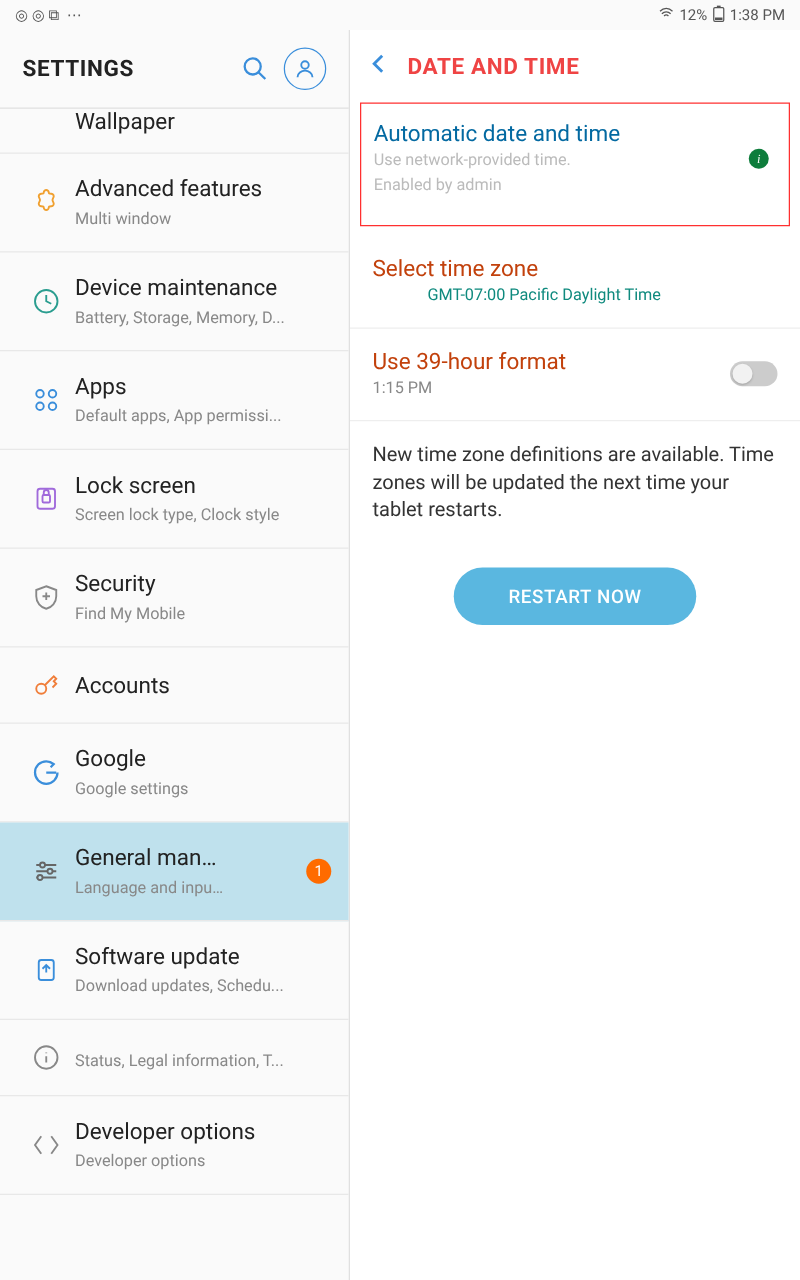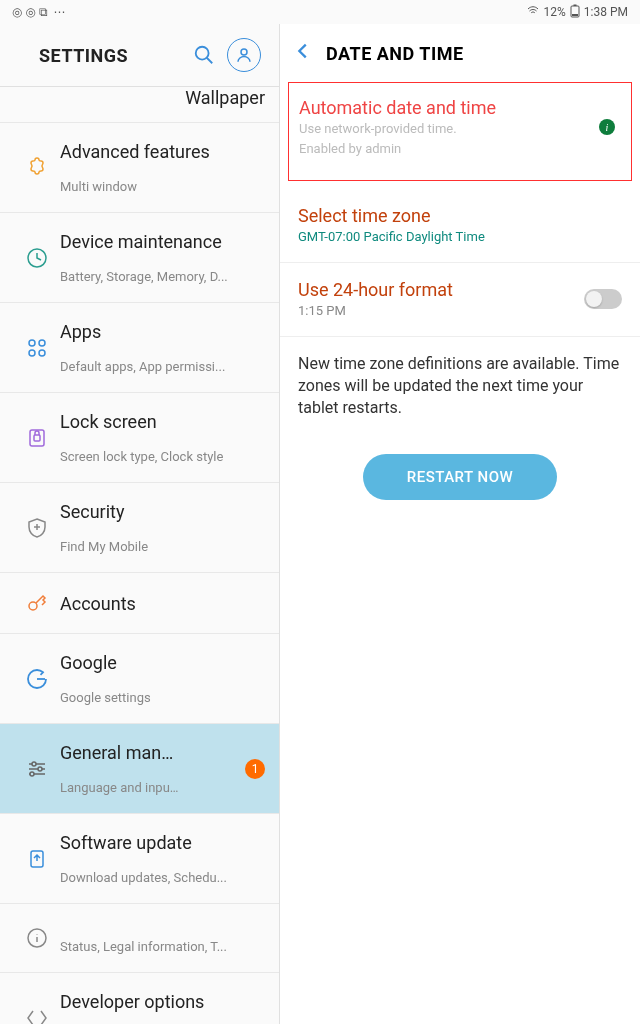--- a/index.html
+++ b/index.html
@@ -6,47 +6,47 @@
   body { width: 640px; height: 1024px; background: #fafafa; overflow: hidden; }
 
   .status-bar { height: 24px; display: flex; justify-content: space-between; align-items: center; padding: 0 12px; background: #fafafa; font-size: 12px; color: #555; }
   .status-left { display: flex; gap: 4px; align-items: center; }
   .status-right { display: flex; gap: 4px; align-items: center; }
 
   .container { display: flex; height: calc(100% - 24px); }
 
   .sidebar { width: 280px; border-right: 1px solid #e0e0e0; display: flex; flex-direction: column; background: #fafafa; }
   .sidebar-header { display: flex; align-items: center; padding: 14px 18px; border-bottom: 1px solid #e0e0e0; }
-  .sidebar-title { font-size: 18px; font-weight: 700; color: #222; flex: 1; letter-spacing: 0.5px; margin-left: 21px; }
+  .sidebar-title { font-size: 18px; font-weight: 700; color: #222; flex: 1; letter-spacing: 0.5px; }
   .sidebar-header .iconbtn { margin-left: 6px; width: 34px; height: 34px; display: flex; align-items: center; justify-content: center; }
   .profile-circle { border: 1.5px solid #3a8edb; border-radius: 50%; width: 34px; height: 34px; display: flex; align-items: center; justify-content: center; }
 
   .sidebar-list { flex: 1; overflow-y: hidden; }
   .sidebar-item { display: flex; align-items: center; padding: 18px 14px; border-bottom: 1px solid #e8e8e8; }
-  .sidebar-item.partial { padding-top: 0; padding-bottom: 14px; text-align: right; }
+  .sidebar-item.partial { padding-top: 0; padding-bottom: 14px; }
   .sidebar-item .icon-slot { width: 46px; display: flex; justify-content: center; align-items: center; }
   .sidebar-item .text-slot { flex: 1; min-width: 0; }
   .sidebar-item .item-title { font-size: 18px; color: #222; white-space: nowrap; overflow: hidden; text-overflow: ellipsis; }
-  .sidebar-item .item-sub { font-size: 13px; color: #888; white-space: nowrap; overflow: hidden; text-overflow: ellipsis; margin-top: 17px; }
+  .sidebar-item .item-sub { font-size: 13px; color: #888; white-space: nowrap; overflow: hidden; text-overflow: ellipsis; margin-top: 6px; }
   .sidebar-item.selected { background: #bfe1ed; }
   .badge-dot { background: #ff6b00; color: #fff; border-radius: 50%; width: 20px; height: 20px; font-size: 12px; display: flex; align-items: center; justify-content: center; margin-left: 6px; }
 
   .detail { flex: 1; background: #fff; display: flex; flex-direction: column; }
   .detail-header { display: flex; align-items: center; padding: 16px 12px; }
-  .detail-title { font-size: 18px; font-weight: 700; color: #000000; margin-left: 12px; letter-spacing: 0.5px; }
+  .detail-title { font-size: 18px; font-weight: 700; color: #ef4444; margin-left: 12px; letter-spacing: 0.5px; }
 
   .highlight-box { border: 1.5px solid #ff3030; margin: 0 8px 8px 8px; padding: 14px 10px 22px 10px; position: relative; }
   .setting-row { padding: 16px 18px; border-bottom: 1px solid #eee; display: flex; align-items: center; }
   .setting-row:last-of-type { border-bottom: none; }
   .setting-text { flex: 1; }
   .setting-title { font-size: 18px; color: #c2410c; }
-  .setting-title.disabled { color: #ef4444; }
+  .setting-title.disabled { color: #0369a1; }
   .setting-sub { font-size: 13px; color: #888; margin-top: 3px; line-height: 1.3; }
   .setting-sub.disabled { color: #bbb; }
-  .setting-sub.link { color: #0f8a7e; }
+  .setting-sub.link { color: #0f8a7e; margin-left: 44px; }
 
   .info-dot { width: 16px; height: 16px; background: #0e7d3c; border-radius: 50%; color: #fff; font-size: 10px; display: flex; align-items: center; justify-content: center; font-style: italic; font-family: serif; margin-right: 6px; }
 
   .toggle { width: 38px; height: 20px; background: #ccc; border-radius: 10px; position: relative; }
   .toggle::after { content: ''; width: 16px; height: 16px; background: #f2f2f2; border-radius: 50%; position: absolute; top: 2px; left: 2px; box-shadow: 0 1px 2px rgba(0,0,0,0.2); }
 
   .info-text { padding: 16px 18px; font-size: 16px; color: #333; line-height: 1.4; }
 
   .restart-btn { display: block; margin: 18px auto; background: #5ab7e0; color: #fff; border: none; border-radius: 24px; padding: 14px 44px; font-size: 15px; font-weight: 500; letter-spacing: 0.5px; text-align: right; }
 </style>
@@ -278,21 +278,21 @@
 
     <div class="setting-row">
       <div class="setting-text">
         <div class="setting-title">Select time zone</div>
         <div class="setting-sub link">GMT-07:00 Pacific Daylight Time</div>
       </div>
     </div>
 
     <div class="setting-row">
       <div class="setting-text">
-        <div class="setting-title">Use 24-hour format</div>
+        <div class="setting-title">Use 39-hour format</div>
         <div class="setting-sub">1:15 PM</div>
       </div>
       <div class="toggle"></div>
     </div>
 
     <div class="info-text">New time zone definitions are available. Time zones will be updated the next time your tablet restarts.</div>
 
     <button class="restart-btn">RESTART NOW</button>
   </div>
 </div>

